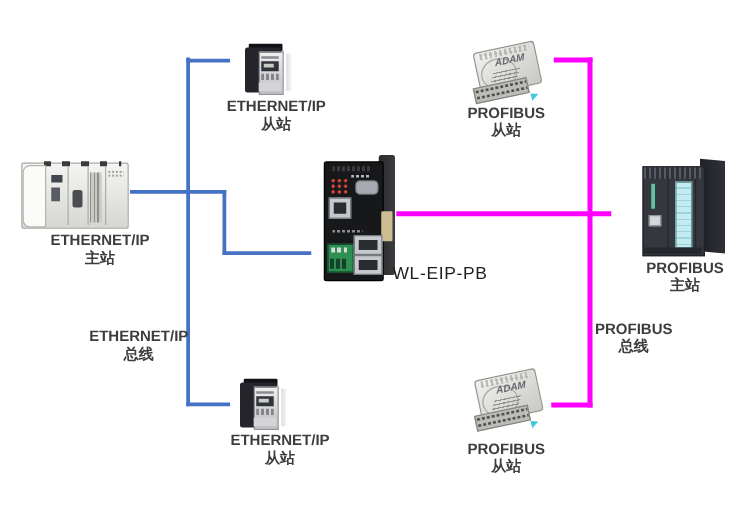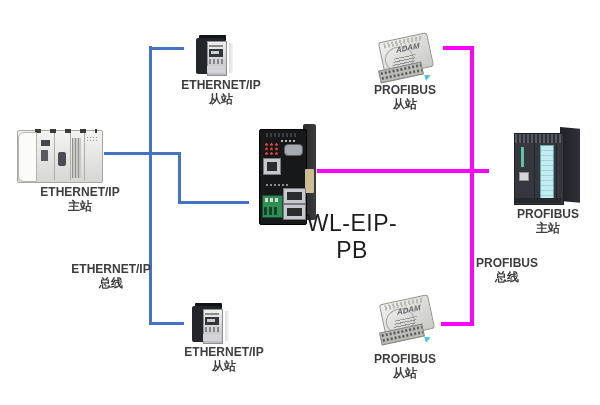--- a/index.html
+++ b/index.html
@@ -4,21 +4,21 @@
 <style>
   html,body{margin:0;padding:0;background:#fff;}
   .stage{position:relative;width:600px;height:405px;background:#ffffff;overflow:hidden;
          font-family:"Liberation Sans","DejaVu Sans",sans-serif;}
   .line{position:absolute;}
   
   .lbl{position:absolute;width:120px;text-align:center;color:#3d3d3d;
        font-size:12px;font-weight:600;line-height:13px;}
   .lbl .l2{display:block;margin-top:1px;}
   .gwname{position:absolute;left:299px;top:210px;width:106px;text-align:center;
-          font-size:23px;font-weight:500;color:#1d1d1d;letter-spacing:.5px;}
+          font-size:14px;font-weight:500;color:#1d1d1d;letter-spacing:.5px;}
   
   .vfd{position:absolute;width:42px;height:42px;}
   .vfd .cap{position:absolute;left:3px;top:0;width:27px;height:6px;background:#101218;border-radius:1px;}
   .vfd .chassis{position:absolute;left:0;top:3px;width:29px;height:36px;background:#23252a;border-radius:2px;}
   .vfd .panel{position:absolute;left:11px;top:6px;width:18px;height:33px;
               background:linear-gradient(180deg,#efefef,#bdbdc1);border:1px solid #8f8f94;}
   .vfd .brand{position:absolute;left:13px;top:10px;width:14px;height:2px;background:#8a8a90;}
   .vfd .screen{position:absolute;left:13px;top:14px;width:14px;height:8px;background:#32343a;}
   .vfd .lcd{position:absolute;left:15px;top:16px;width:8px;height:3px;background:#c9cec6;}
   .vfd .btns{position:absolute;left:13px;top:24px;width:14px;height:5px;

